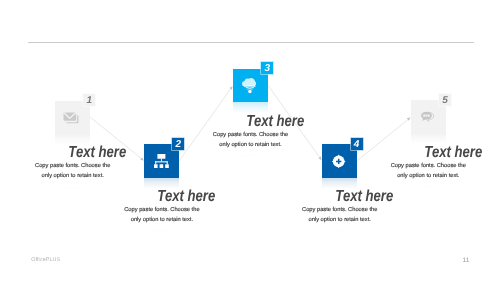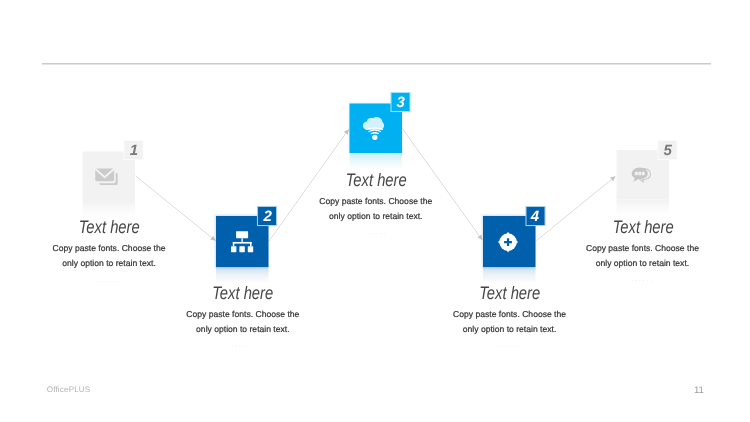--- a/index.html
+++ b/index.html
@@ -19,22 +19,22 @@
   .reflect{position:absolute;width:34.8px;height:11px;}
 
   .badge{position:absolute;width:12.2px;height:12.2px;
          font-style:italic;font-weight:bold;font-size:10px;
          display:flex;align-items:center;justify-content:center;line-height:1;}
   .badge span{display:block;transform:translateY(1.4px);}
   .badge.gray{background:#F2F2F2;color:#7a7a7a;box-shadow:0 0 0 0.7px #fbfbfb;}
   .badge.dark{background:#0060AC;color:#ffffff;box-shadow:0 0 0 0.7px #a8cfe8;}
   .badge.cyan{background:#00B0F0;color:#ffffff;box-shadow:0 0 0 0.7px #9ce4fb;}
 
-  .title{position:absolute;text-align:center;font-style:italic;font-weight:normal;
-         font-size:12px;color:#474747;white-space:nowrap;width:120px;}
+  .title{position:absolute;text-align:right;font-style:italic;font-weight:bold;
+         font-size:16px;color:#474747;white-space:nowrap;width:120px;}
   .title span{display:inline-block;transform:scaleX(0.82);}
   .body{position:absolute;text-align:center;font-size:5.72px;color:#333333;line-height:10.3px;width:120px;
         -webkit-text-stroke:0.14px #333333;}
   .dots{position:absolute;text-align:center;font-size:4px;color:#e6e6e6;letter-spacing:1.4px;width:120px;}
 </style>
 </head>
 <body>
 
 <div class="slide">
   <div class="divider"></div>

